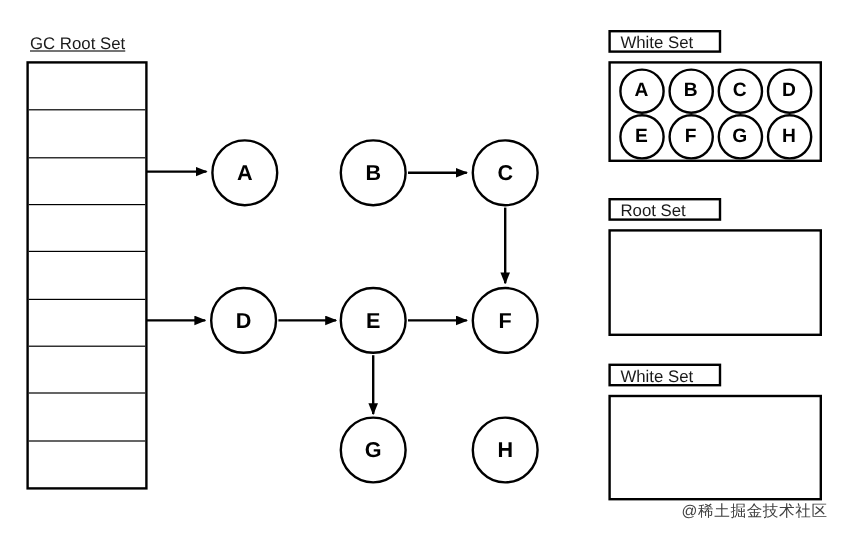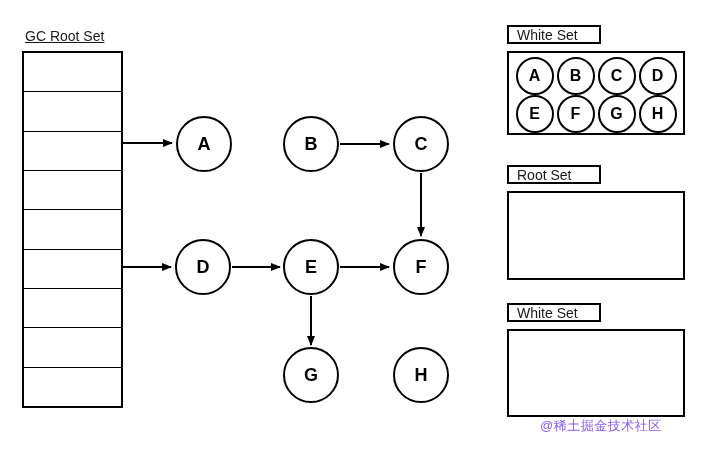--- a/index.html
+++ b/index.html
@@ -56,22 +56,22 @@
     align-items:center;justify-items:center;padding:4px 5px;box-sizing:border-box;
   }
   .chip{
     width:38px;height:38px;border-radius:50%;
     border:2.5px solid #000;background:#fff;box-sizing:border-box;
     display:flex;align-items:center;justify-content:center;
     font-size:16px;font-weight:bold;color:#000;
   }
 
   #watermark{
-    position:absolute;left:540px;top:417px;
-    font-size:13px;color:#8b5cf6;white-space:nowrap;letter-spacing:0.5px;
+    position:absolute;left:568px;top:417px;
+    font-size:13px;color:#404040;white-space:nowrap;letter-spacing:0.5px;
   }
 </style>
 </head>
 <body>
 
 <svg id="canvas" viewBox="0 0 706 451" xmlns="http://www.w3.org/2000/svg">
   <defs>
     <marker id="ah" markerWidth="10" markerHeight="10" refX="9" refY="4" orient="auto" markerUnits="userSpaceOnUse">
       <path d="M0,0 L10,4 L0,8 Z" fill="#000"></path>
     </marker>

